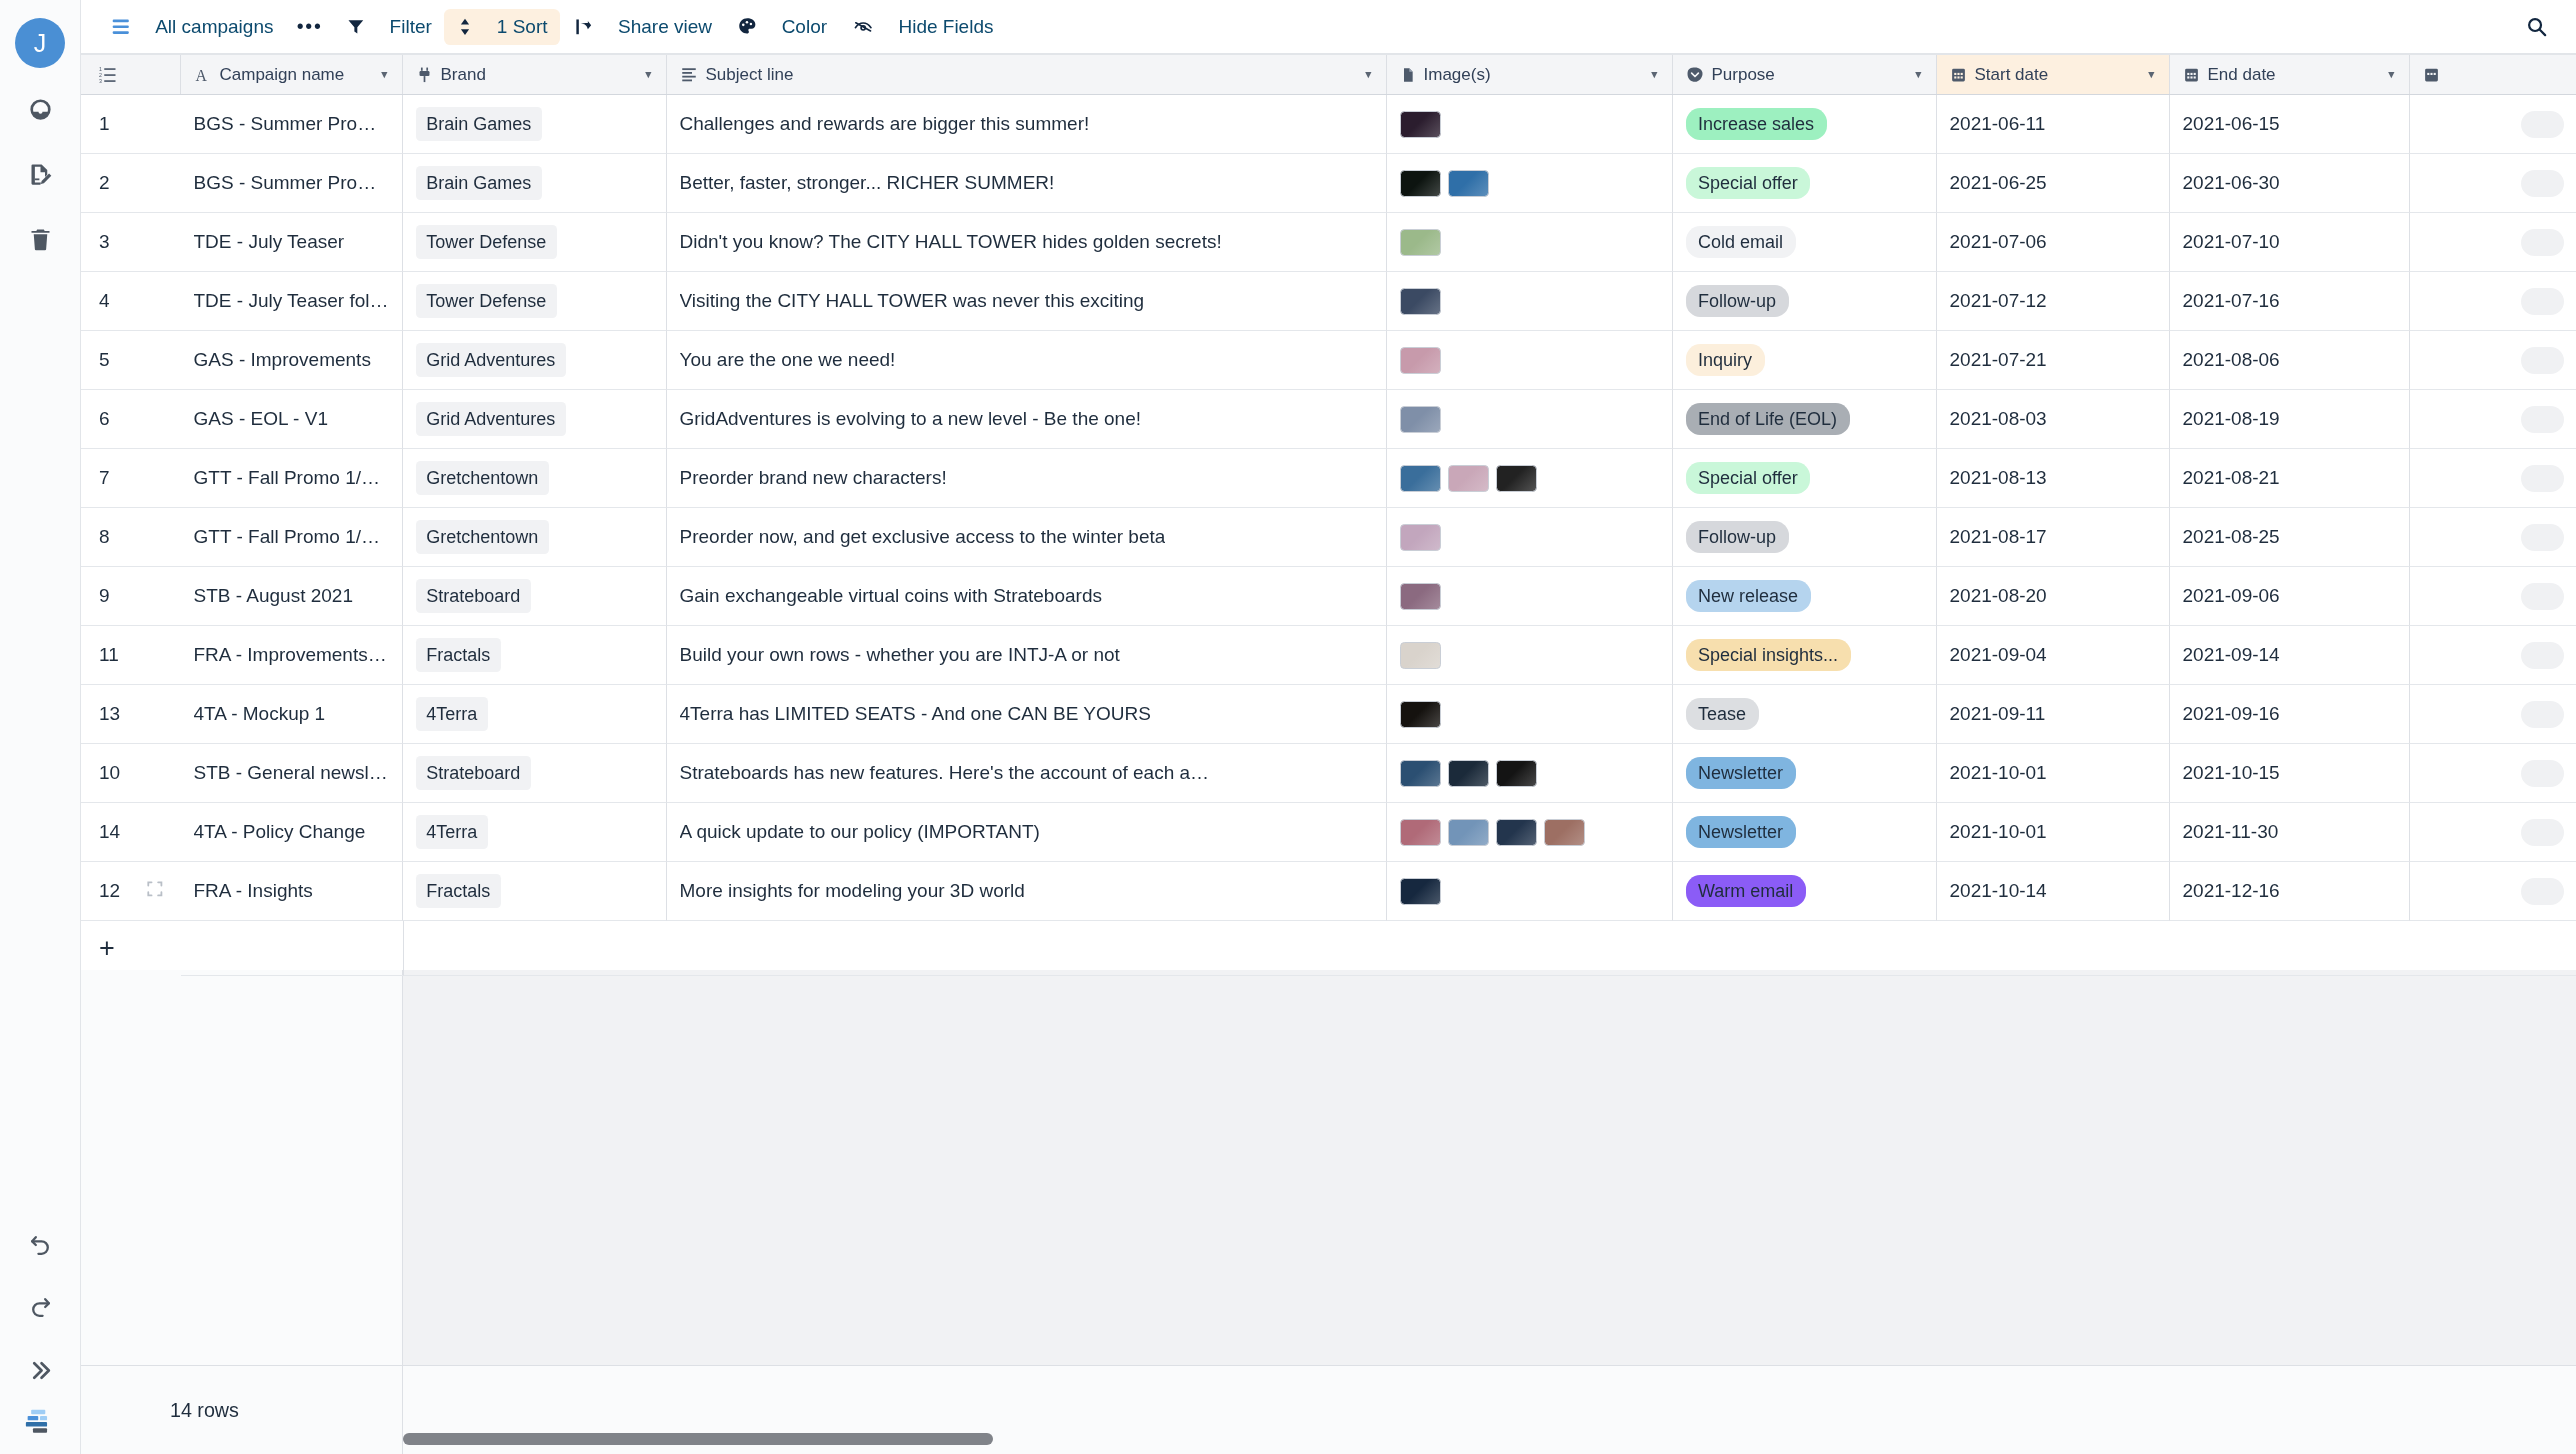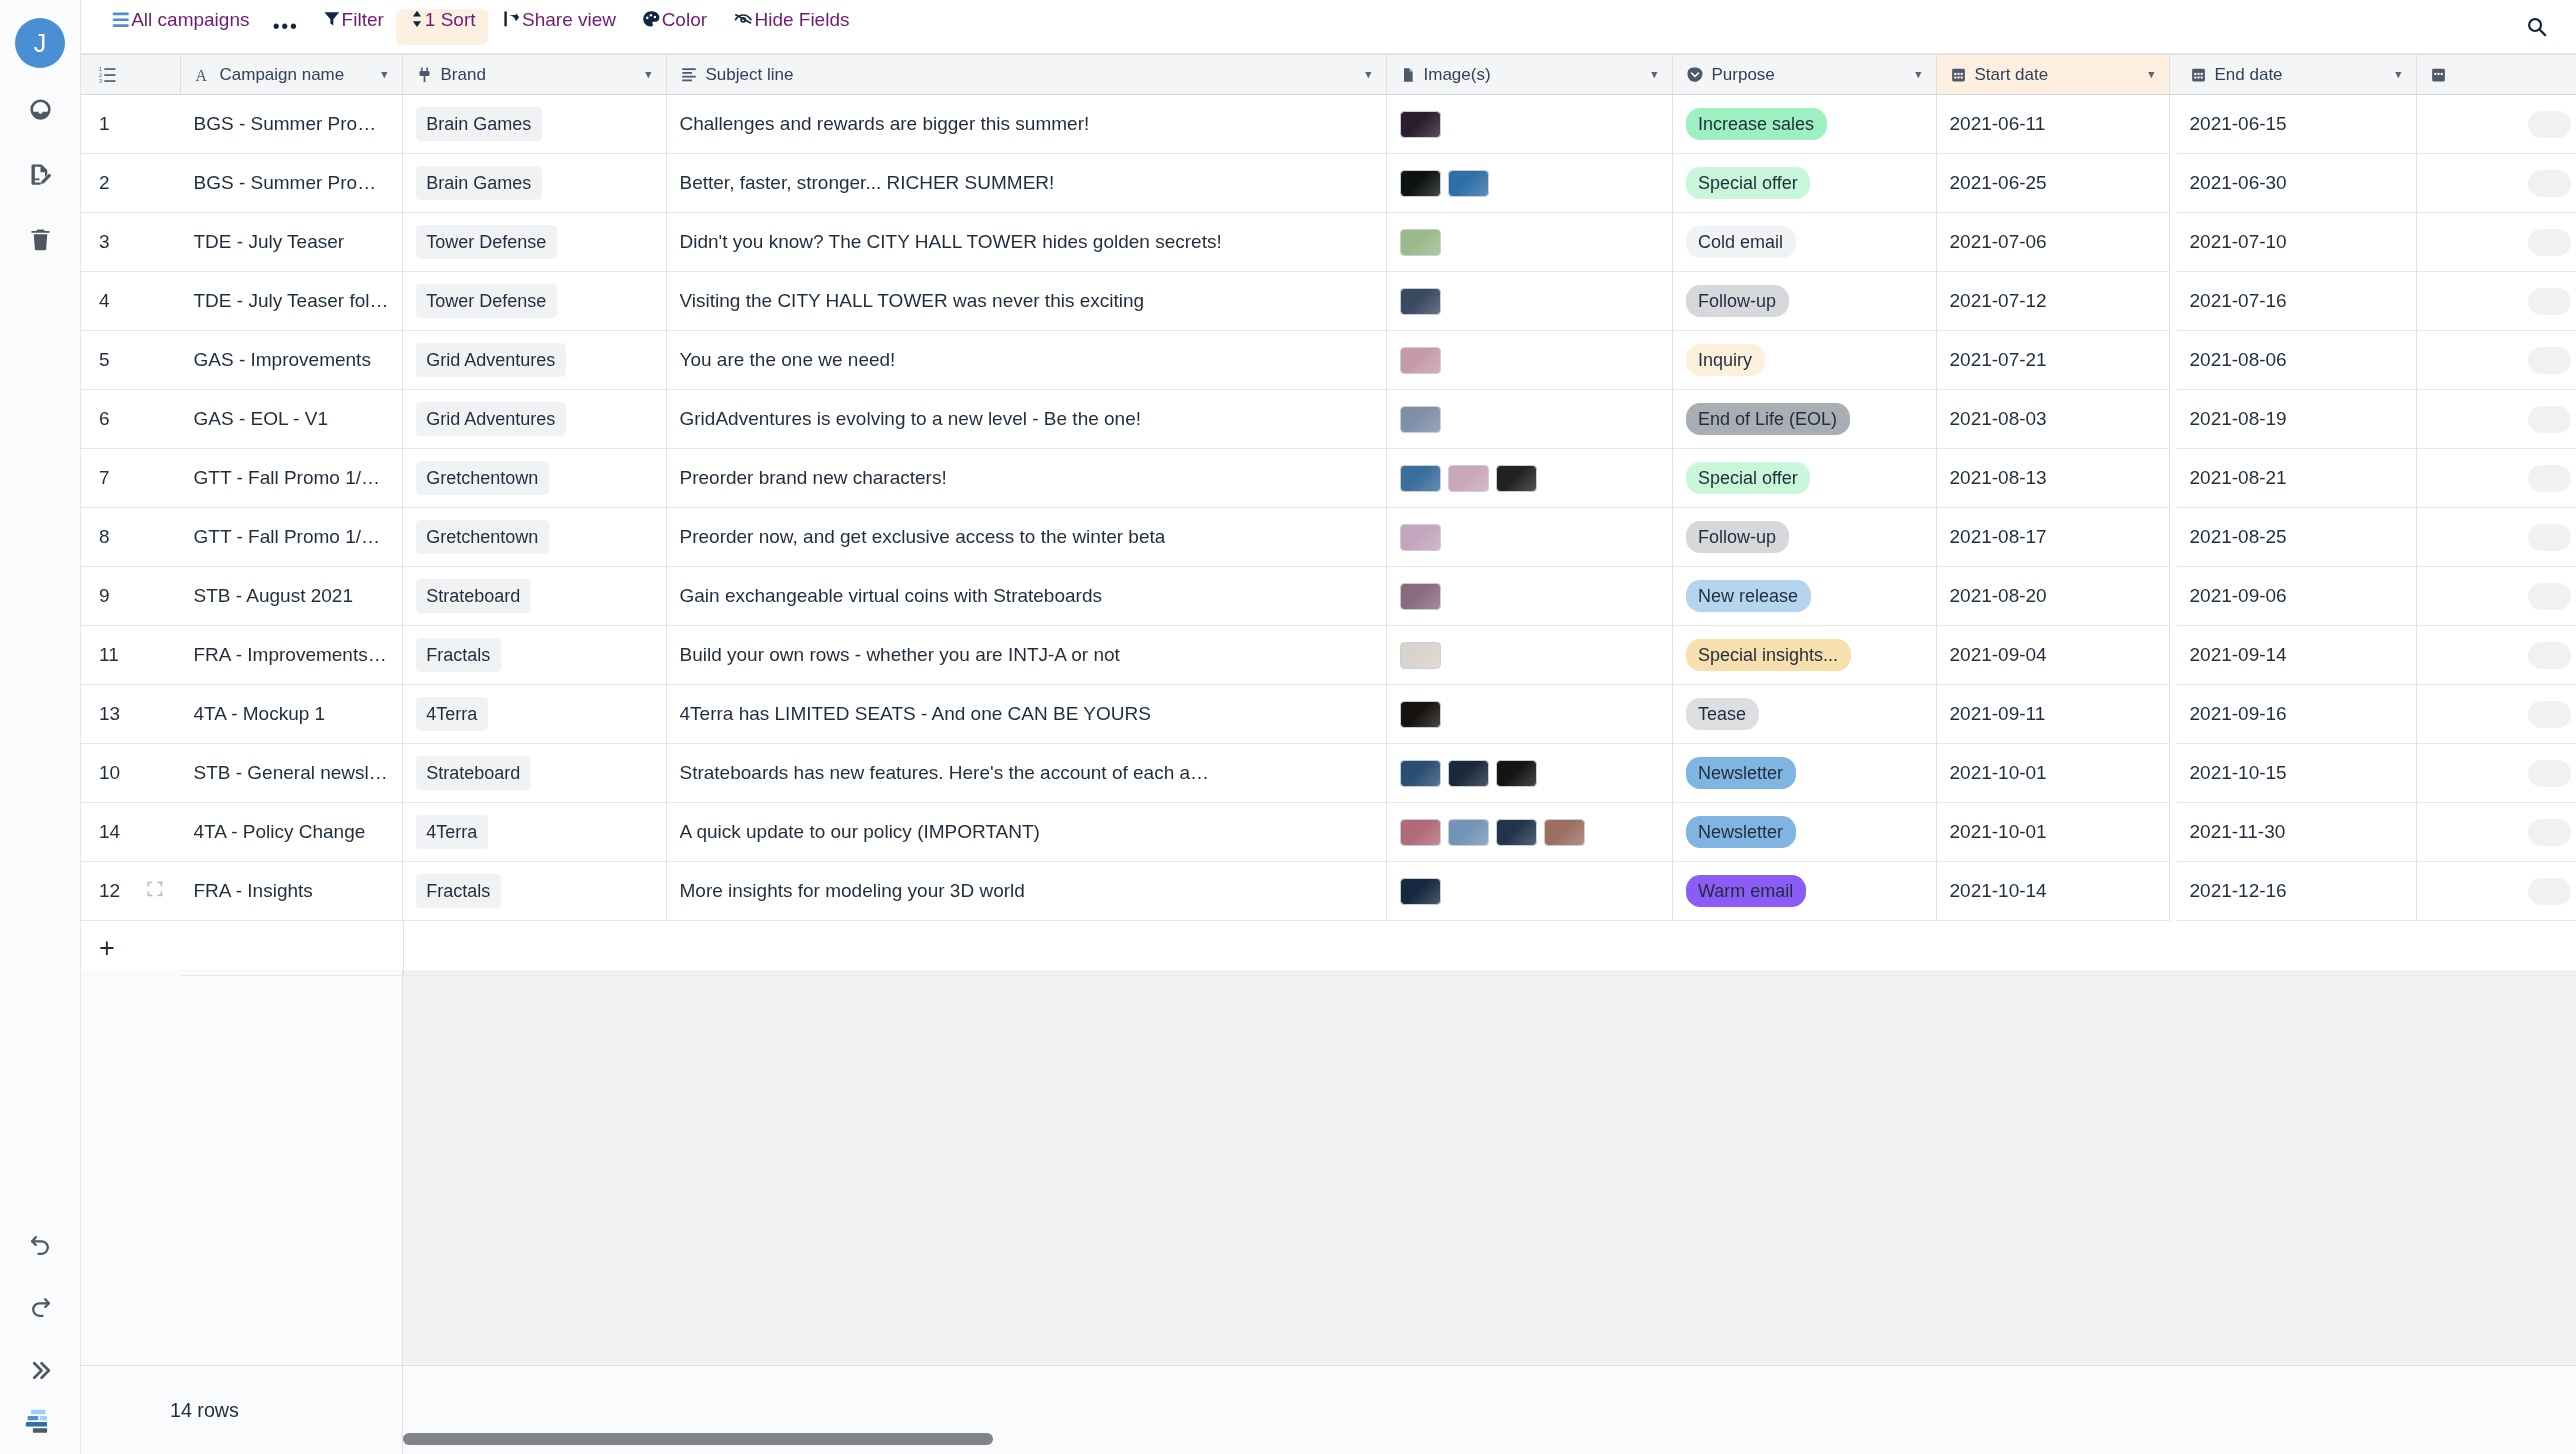--- a/index.html
+++ b/index.html
@@ -47,23 +47,23 @@
   
   #toolbar {
     height: 54px; flex: 0 0 54px;
     display: flex; align-items: center;
     border-bottom: 0.9px solid #e2e5e9;
     background: #fff;
     padding-left: 19.7px; padding-right: 19.7px;
     position: relative;
   }
   .tb-btn {
-    display: flex; gap: 0;
+    display: flex; align-items: center; gap: 24px;
     height: 36px; padding: 0 12.5px; border-radius: 6.3px;
-    font-size: 19px; color: #701a75; cursor: pointer; white-space: nowrap;
+    font-size: 19px; color: #0c4a6e; cursor: pointer; white-space: nowrap;
   }
   .tb-btn svg { display: block; }
   .tb-btn.view-name { font-weight: 400; padding-left: 9px; }
   .tb-btn.sorted { background: #fdf0e0; }
   .tb-dots { padding: 0 10.7px; letter-spacing: 1.8px; font-size: 19.7px; color: #12263f; cursor: pointer; height:36px; display:flex; align-items:center; }
   #search-btn {
     position: absolute; right: 21.5px; top: 50%; transform: translateY(-50%);
     width: 36px; height: 36px; display: flex; align-items: center; justify-content: center;
     cursor: pointer; color: #12263f;
   }
@@ -104,21 +104,21 @@
   .cell .txt { white-space: nowrap; overflow: hidden; text-overflow: ellipsis; }
 
   
   .c-rownum { width: 100px; padding-left: 18px; }
   .c-name   { width: 222px; }
   .c-brand  { width: 264px; }
   .c-subject{ width: 720px; }
   .c-images { width: 286px; }
   .c-purpose{ width: 264px; }
   .c-start  { width: 233px; align-items: center; }
-  .c-end    { width: 240px; margin-left: 7px; }
+  .c-end    { width: 240px; }
   .c-extra  { width: 167px; }
 
   .rownum-cell {
     display: flex; align-items: center;
     border-bottom: 0.9px solid #e4e7eb;
     border-right: none;
     background: #fff; font-size: 19px; color: #1f2d3d;
     padding-left: 18px; width: 100px; flex: 0 0 100px;
     position: relative;
   }

